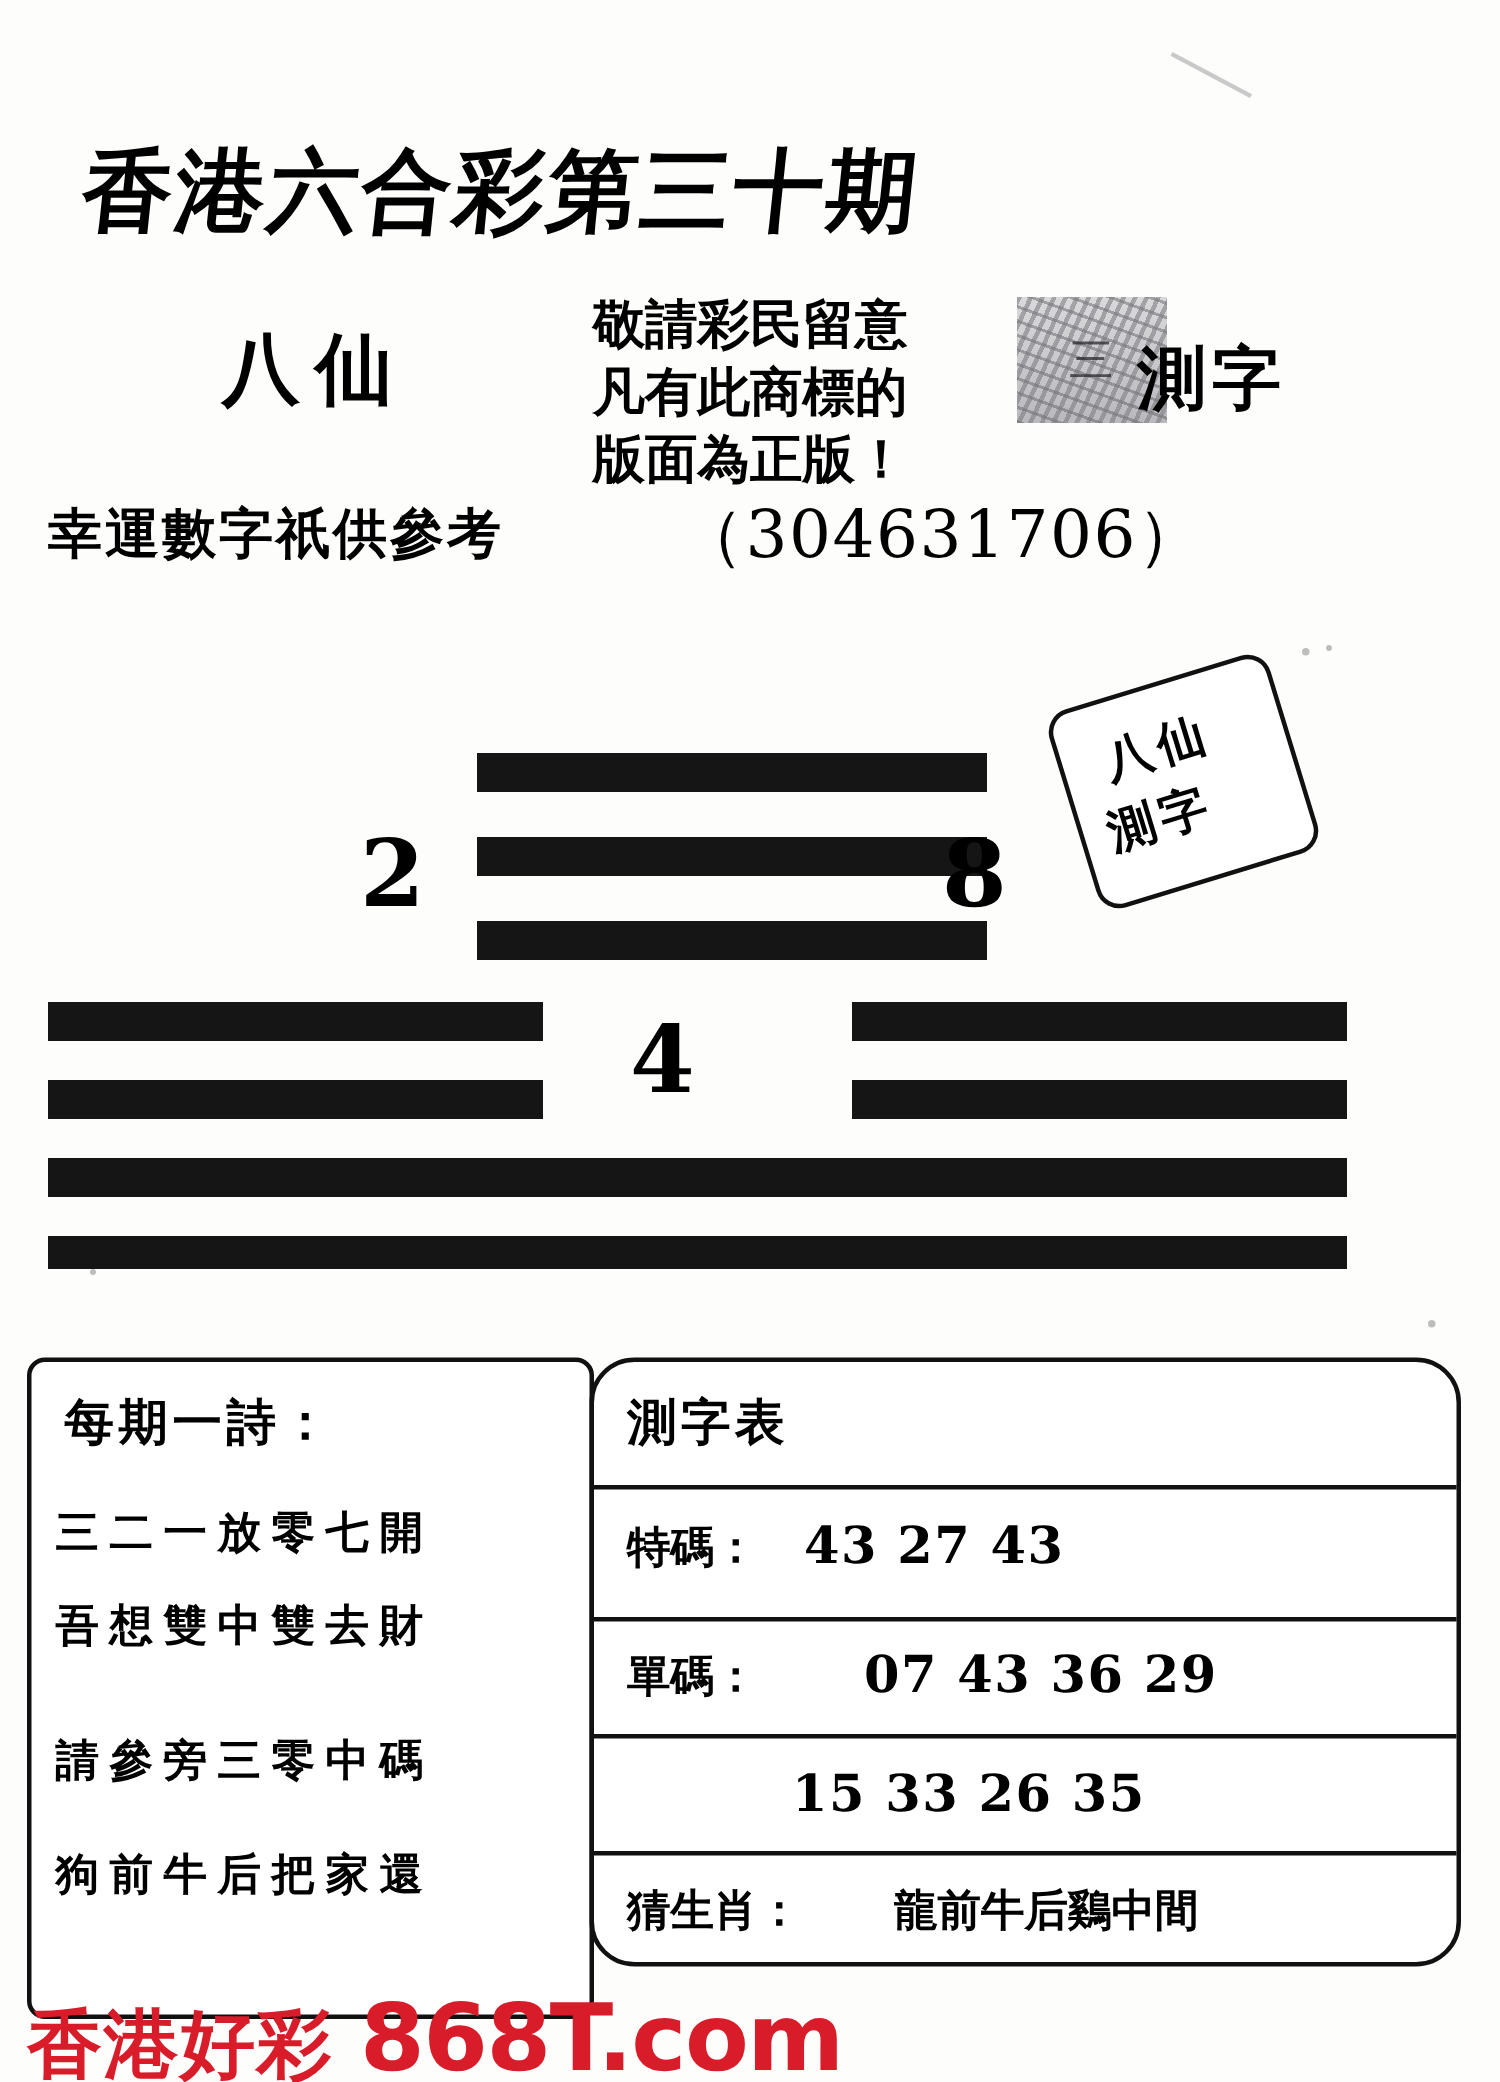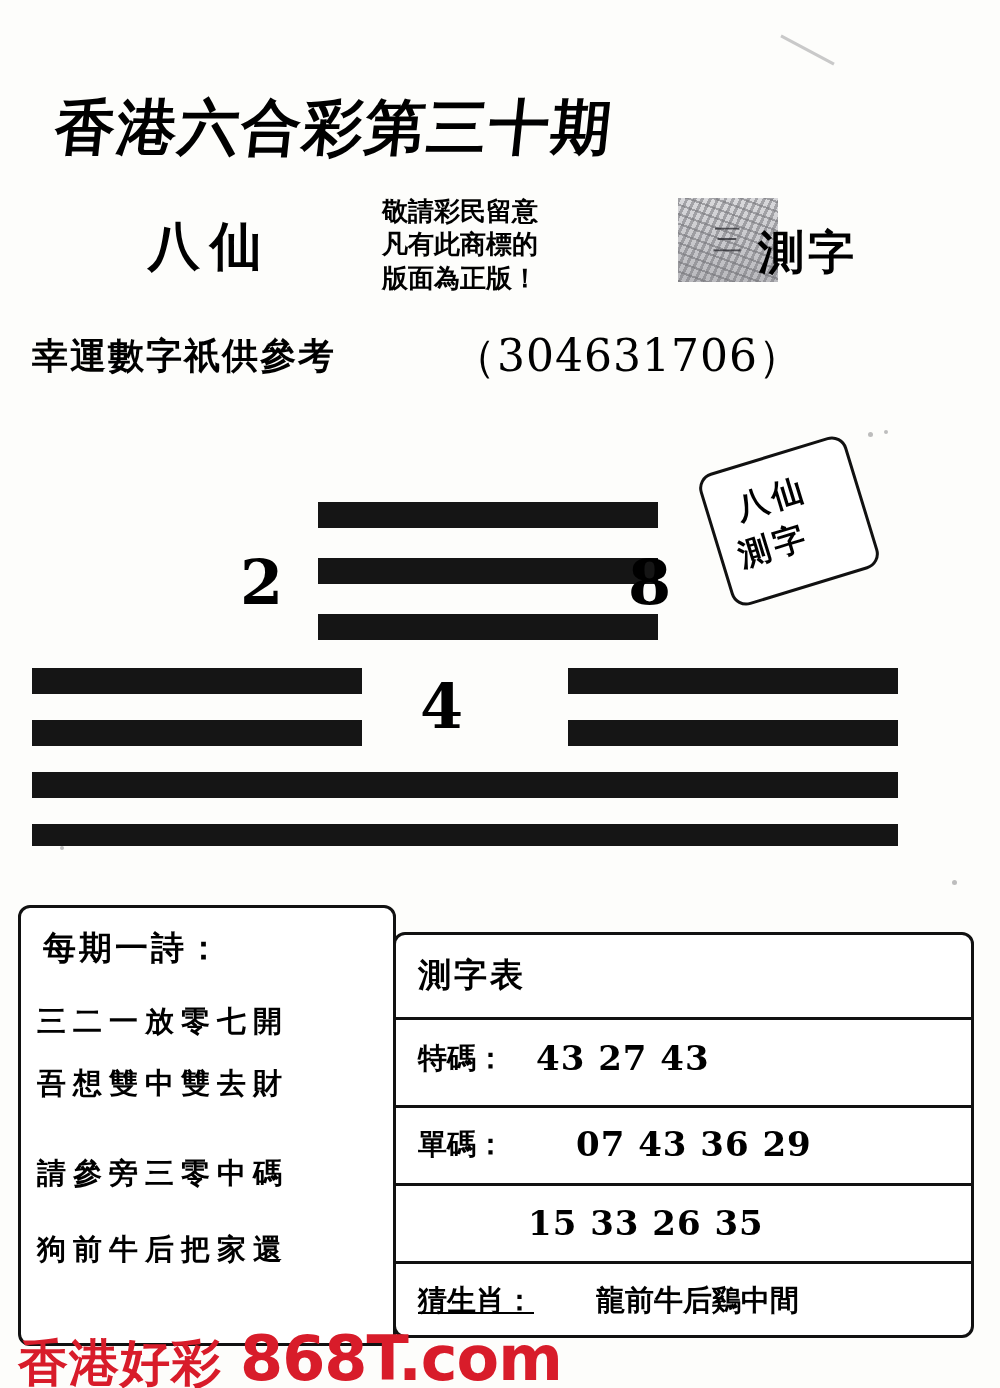--- a/index.html
+++ b/index.html
@@ -39,24 +39,24 @@
     left: 148px;
     top: 212px;
     font-family: "DejaVu Serif", serif;
     font-weight: bold;
     font-size: 52px;
     letter-spacing: 10px;
   }
 
   .notice {
     position: absolute;
-    left: 382px;
+    left: 395px;
     top: 195px;
     font-family: "DejaVu Serif", serif;
-    font-size: 26px;
+    font-size: 35px;
     line-height: 1.28;
     font-weight: bold;
     white-space: pre-line;
   }
 
   .stamp {
     position: absolute;
     left: 678px;
     top: 198px;
     width: 100px;
@@ -158,23 +158,24 @@
     background: #fff;
   }
   .poem-box {
     left: 18px;
     top: 905px;
     width: 372px;
     height: 435px;
   }
   .table-box {
     left: 393px;
-    top: 932px;
+    top: 905px;
     width: 575px;
     height: 400px;
+    border-radius: 30px;
   }
   .poem-title {
     position: absolute;
     left: 22px;
     top: 18px;
     font-family: Liberation Mono, monospace;
     font-size: 33px;
     font-weight: bold;
     letter-spacing: 3px;
   }
@@ -322,21 +323,21 @@
     <div class="hline" style="top:326px;"></div>
 
     <div class="row-text" style="left:22px; top:104px;">特碼：</div>
     <div class="row-text nums" style="left:140px; top:103px;">43  27  43</div>
 
     <div class="row-text" style="left:22px; top:190px;">單碼：</div>
     <div class="row-text nums" style="left:140px; top:189px;margin-left:40px;">07    43    36 29</div>
 
     <div class="row-text nums" style="left:132px; top:268px;">15   33   26  35</div>
 
-    <div class="row-text" style="left:22px; top:346px;text-decoration:underline;">猜生肖：</div>
+    <div class="row-text" style="left:22px; top:346px;">猜生肖：</div>
     <div class="row-text" style="left:200px; top:346px;">龍前牛后鷄中間</div>
   </div>
 
   <div class="footer">
     <span class="cn">香港好彩</span>
     <span class="site">868T.com</span>
   </div>
 
   <div class="diag" style="left:806px; top:20px; width:3px; height:60px;"></div>
   <div class="speck" style="left:868px; top:432px; width:5px; height:5px;"></div>

